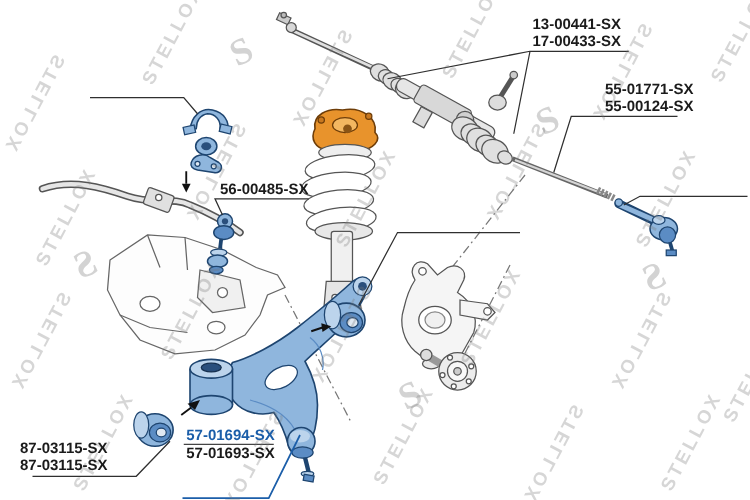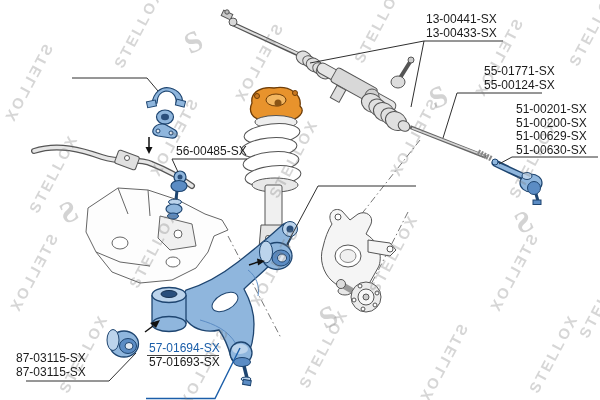--- a/index.html
+++ b/index.html
@@ -5,21 +5,21 @@
   html,body{margin:0;padding:0;background:#fff;}
   #stage{position:relative;width:600px;height:400px;background:#ffffff;overflow:hidden;
          font-family:"Liberation Sans",sans-serif;}
   .wm{position:absolute;z-index:2;font:700 15px "Liberation Sans",sans-serif;
       letter-spacing:2.5px;color:rgba(120,120,120,.30);white-space:nowrap;
       transform-origin:center;pointer-events:none;}
   .wm-s{position:absolute;z-index:2;font:700 30px "Liberation Serif",serif;
       color:rgba(120,120,120,.33);transform-origin:center;pointer-events:none;}
   svg.draw{position:absolute;left:0;top:0;z-index:1;}
   .lbl{position:absolute;z-index:3;font-size:12px;line-height:13.5px;color:#1b1b1b;
-       white-space:nowrap;}
+       white-space:nowrap;font-weight:bold;}
   .lbl .ln{cursor:pointer;}
   .lbl.sp15{line-height:14.2px;}
   .hl{color:#1b5ea9;}
 </style>
 </head>
 <body>
 
 <div id="stage">
 
   <svg class="draw" width="600" height="400" viewBox="0 0 600 400">
@@ -249,34 +249,28 @@
   <div class="wm" style="left:510px;top:345px;transform:rotate(-62deg)">STELLOX</div>
   <div class="wm-s" style="left:185px;top:25px;transform:rotate(-25deg)">S</div>
   <div class="wm-s" style="left:60px;top:195px;transform:rotate(-25deg) scaleX(-1)">S</div>
   <div class="wm-s" style="left:320px;top:300px;transform:rotate(-25deg)">S</div>
   <div class="wm-s" style="left:515px;top:205px;transform:rotate(-25deg) scaleX(-1)">S</div>
   <div class="wm-s" style="left:430px;top:80px;transform:rotate(-25deg)">S</div>
 
 
   <div class="lbl" style="left:426px;top:13px">
     <div class="ln">13-00441-SX</div>
-    <div class="ln">13-00433-SX</div>
+    <div class="ln">17-00433-SX</div>
   </div>
 
   <div class="lbl" style="left:484px;top:65px">
     <div class="ln">55-01771-SX</div>
     <div class="ln">55-00124-SX</div>
   </div>
 
-  <div class="lbl" style="left:516px;top:103px">
-    <div class="ln">51-00201-SX</div>
-    <div class="ln">51-00200-SX</div>
-    <div class="ln">51-00629-SX</div>
-    <div class="ln">51-00630-SX</div>
-  </div>
 
   <div class="lbl" style="left:176px;top:145px">
     <div class="ln">56-00485-SX</div>
   </div>
 
 
   <div class="lbl" style="left:16px;top:352px">
     <div class="ln">87-03115-SX</div>
     <div class="ln">87-03115-SX</div>
   </div>

